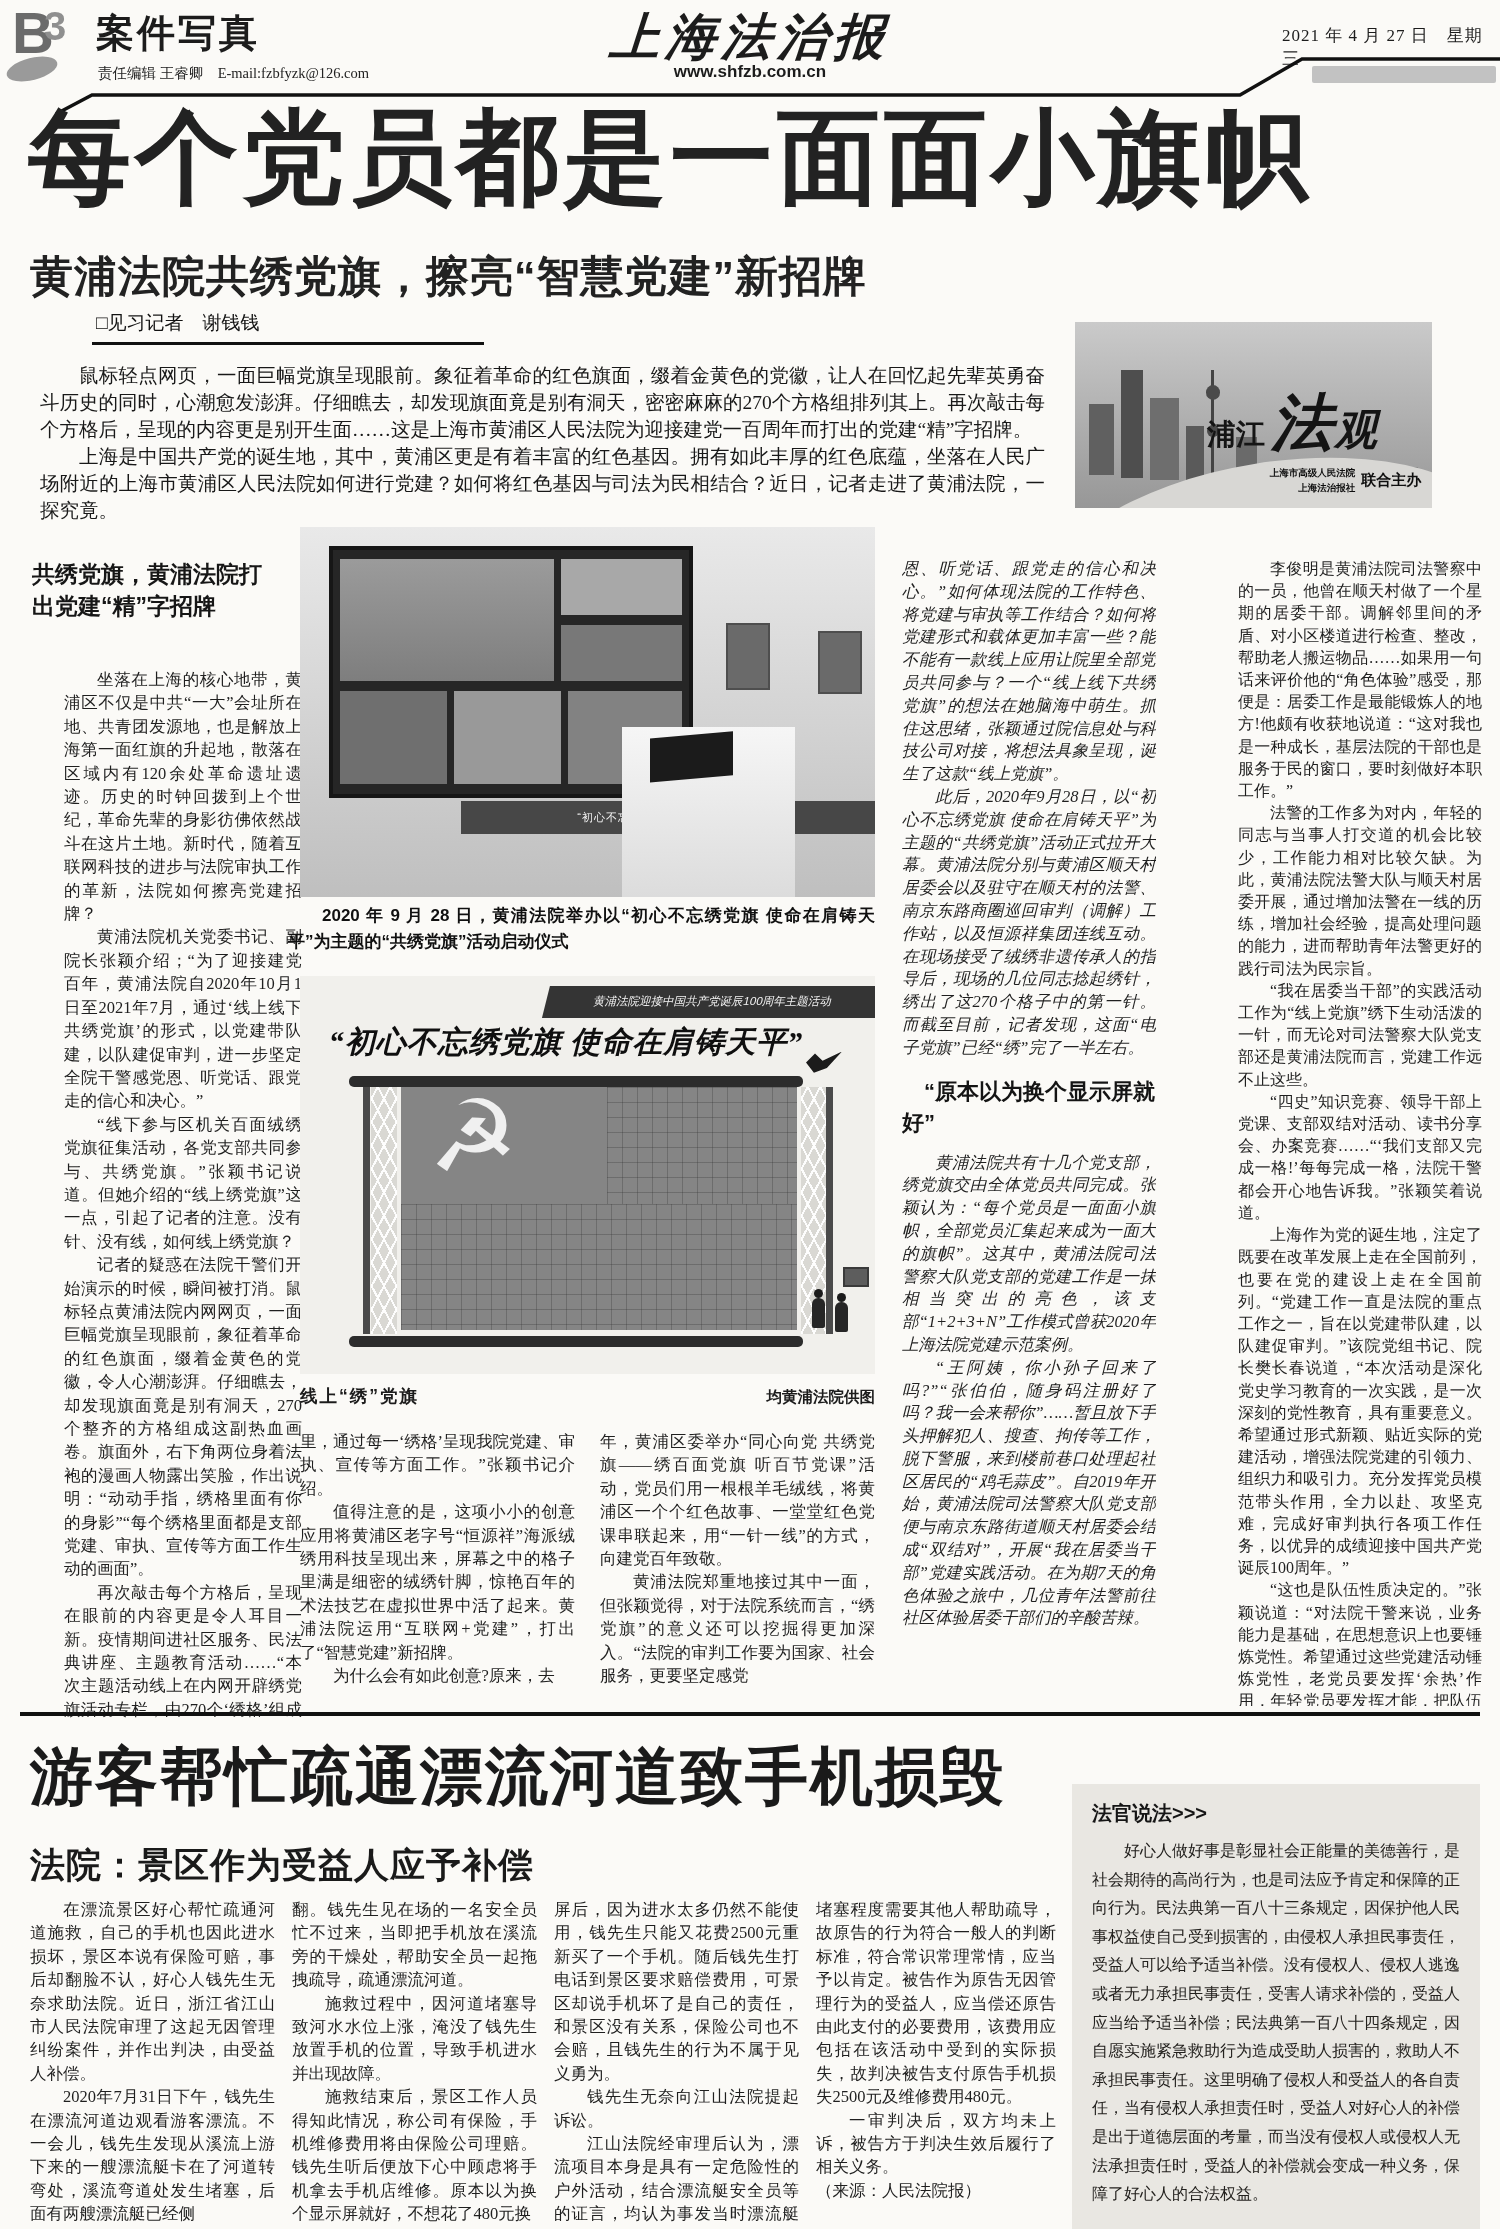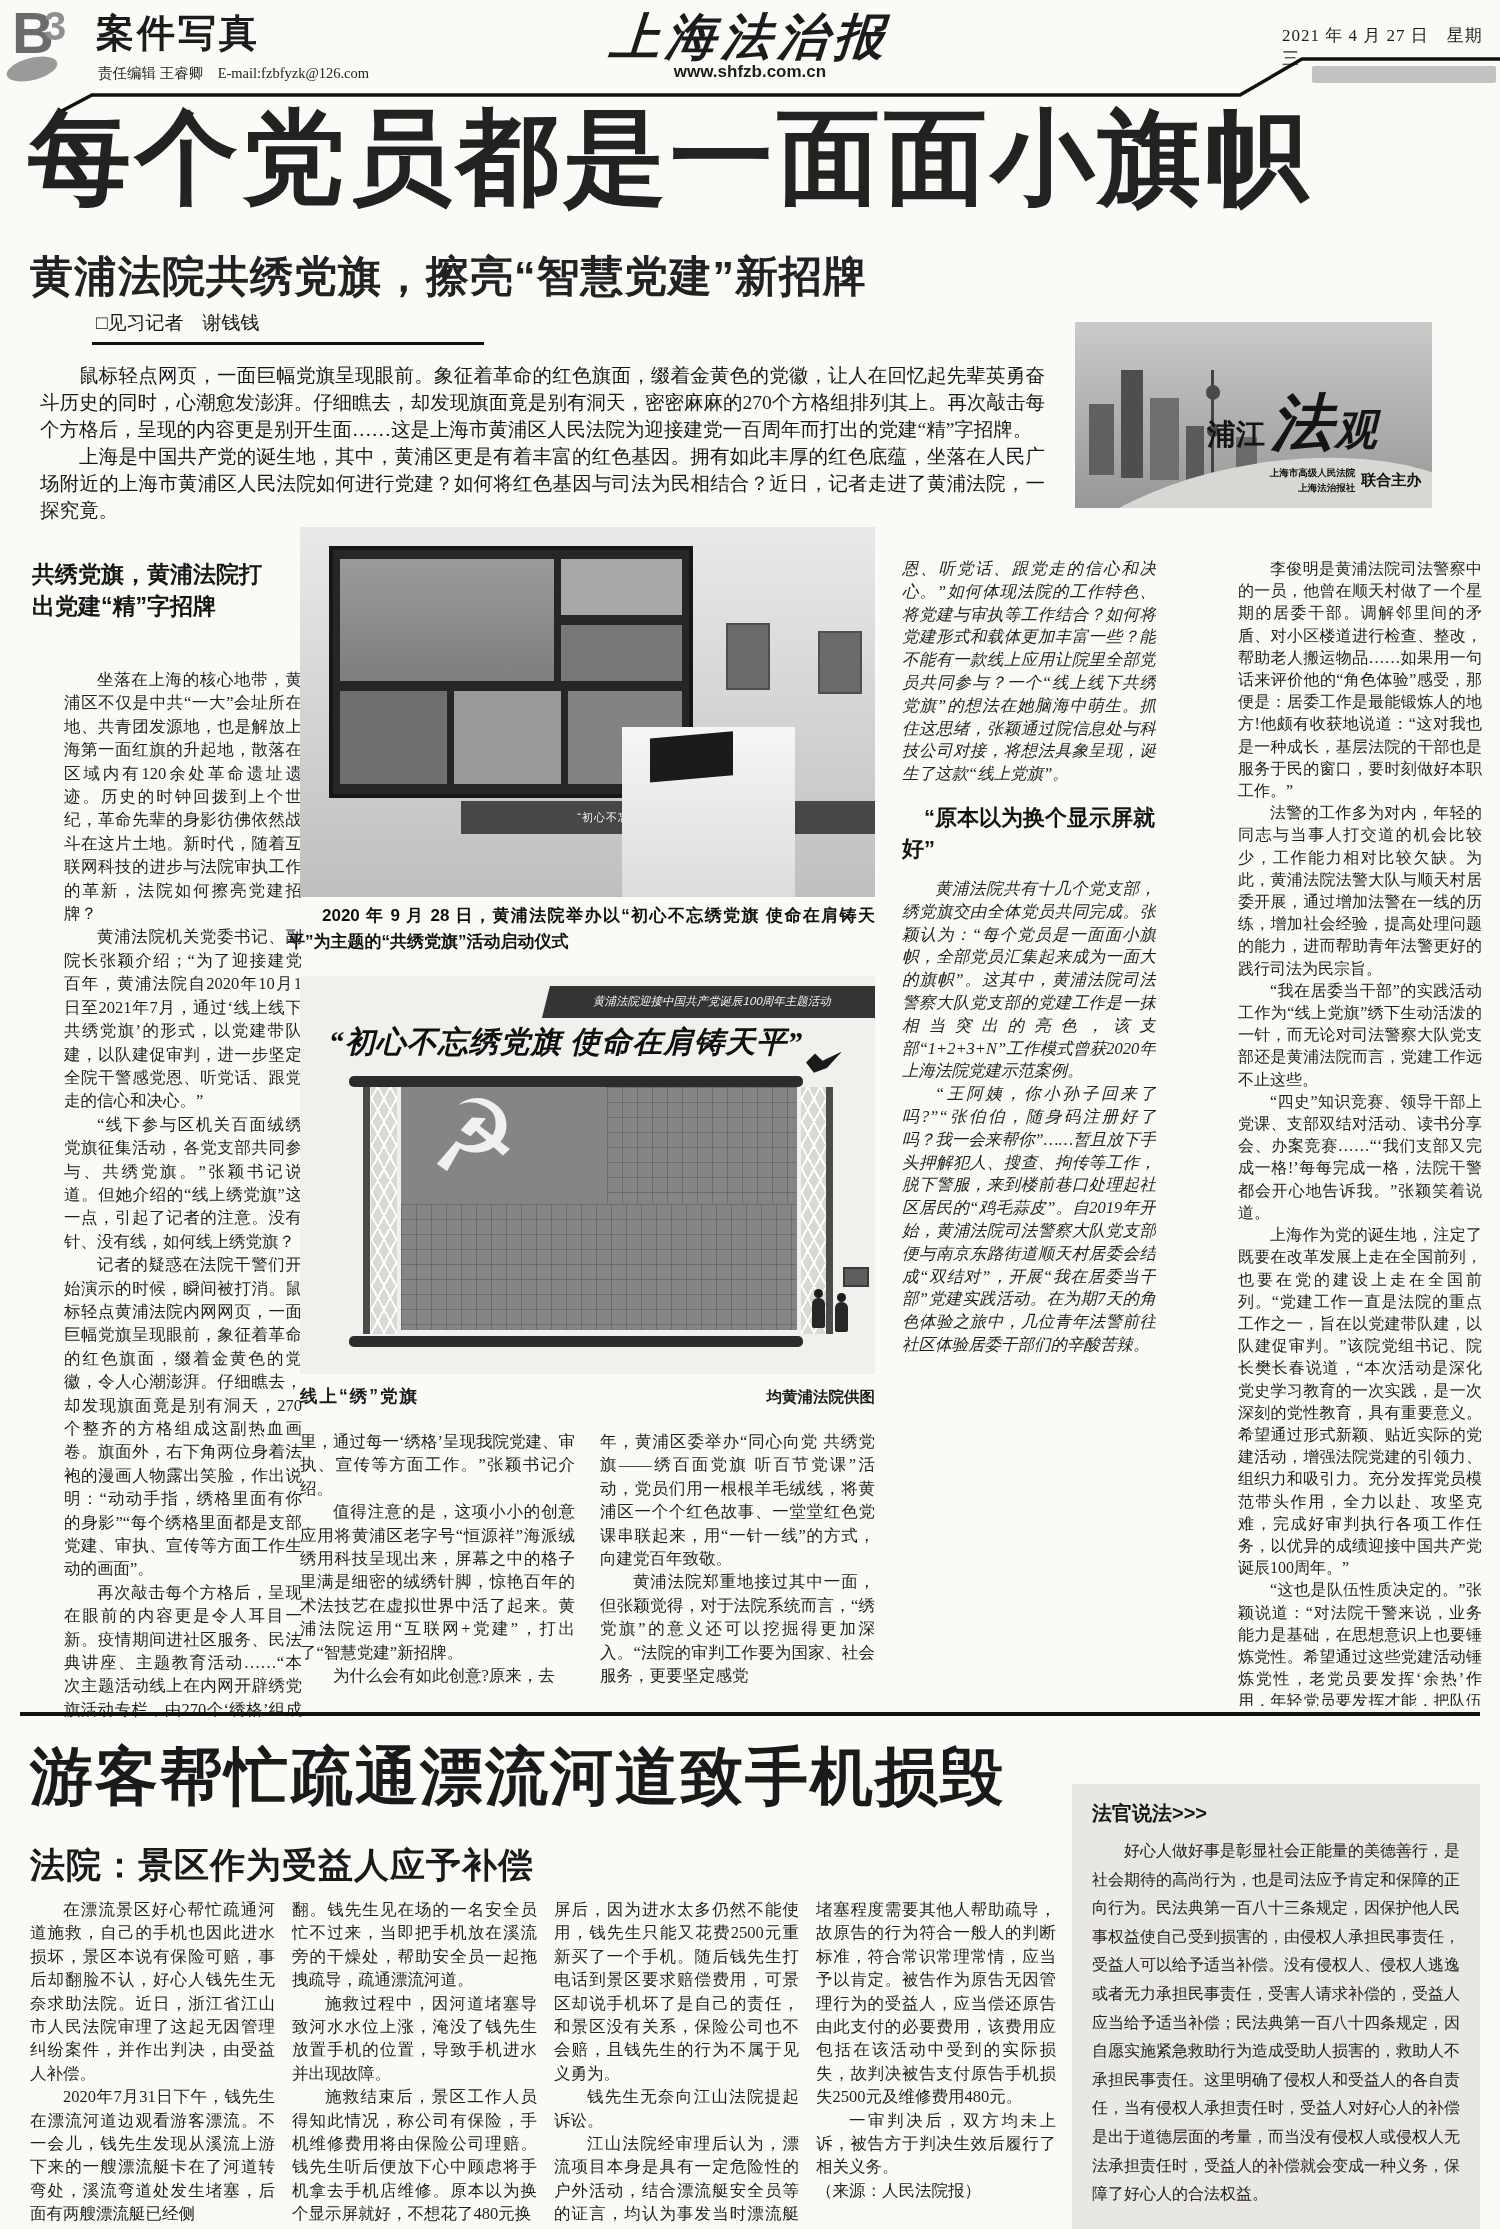--- a/index.html
+++ b/index.html
@@ -211,20 +211,21 @@
     <p>值得注意的是，这项小小的创意应用将黄浦区老字号“恒源祥”海派绒绣用科技呈现出来，屏幕之中的格子里满是细密的绒绣针脚，惊艳百年的术法技艺在虚拟世界中活了起来。黄浦法院运用“互联网+党建”，打出了“智慧党建”新招牌。</p>
     <p>为什么会有如此创意?原来，去</p>
   </div>
   <div class="abs col" style="left:600px;top:1430px;width:275px;height:272px;">
     <p class="cont">年，黄浦区委举办“同心向党 共绣党旗——绣百面党旗 听百节党课”活动，党员们用一根根羊毛绒线，将黄浦区一个个红色故事、一堂堂红色党课串联起来，用“一针一线”的方式，向建党百年致敬。</p>
     <p>黄浦法院郑重地接过其中一面，但张颖觉得，对于法院系统而言，“绣党旗”的意义还可以挖掘得更加深入。“法院的审判工作要为国家、社会服务，更要坚定感党</p>
   </div>
 
   <div class="abs col col5" style="left:902px;top:558px;width:254px;height:1148px;">
     <p class="cont">恩、听党话、跟党走的信心和决心。”如何体现法院的工作特色、将党建与审执等工作结合？如何将党建形式和载体更加丰富一些？能不能有一款线上应用让院里全部党员共同参与？一个“线上线下共绣党旗”的想法在她脑海中萌生。抓住这思绪，张颖通过院信息处与科技公司对接，将想法具象呈现，诞生了这款“线上党旗”。</p>
+    <p>此后，2020年9月28日，以“初心不忘绣党旗  使命在肩铸天平”为主题的“共绣党旗”活动正式拉开大幕。黄浦法院分别与黄浦区顺天村居委会以及驻守在顺天村的法警、南京东路商圈巡回审判（调解）工作站，以及恒源祥集团连线互动。在现场接受了绒绣非遗传承人的指导后，现场的几位同志捻起绣针，绣出了这270个格子中的第一针。而截至目前，记者发现，这面“电子党旗”已经“绣”完了一半左右。</p>
     <div class="sec2head">“原本以为换个显示屏就好”</div>
     <p>黄浦法院共有十几个党支部，绣党旗交由全体党员共同完成。张颖认为：“每个党员是一面面小旗帜，全部党员汇集起来成为一面大的旗帜”。这其中，黄浦法院司法警察大队党支部的党建工作是一抹相当突出的亮色，该支部“1+2+3+N”工作模式曾获2020年上海法院党建示范案例。</p>
     <p>“王阿姨，你小孙子回来了吗?”“张伯伯，随身码注册好了吗？我一会来帮你”……暂且放下手头押解犯人、搜查、拘传等工作，脱下警服，来到楼前巷口处理起社区居民的“鸡毛蒜皮”。自2019年开始，黄浦法院司法警察大队党支部便与南京东路街道顺天村居委会结成“双结对”，开展“我在居委当干部”党建实践活动。在为期7天的角色体验之旅中，几位青年法警前往社区体验居委干部们的辛酸苦辣。</p>
   </div>
 
   <div class="abs col col6" style="left:1238px;top:558px;width:244px;height:1148px;">
     <p>李俊明是黄浦法院司法警察中的一员，他曾在顺天村做了一个星期的居委干部。调解邻里间的矛盾、对小区楼道进行检查、整改，帮助老人搬运物品……如果用一句话来评价他的“角色体验”感受，那便是：居委工作是最能锻炼人的地方!他颇有收获地说道：“这对我也是一种成长，基层法院的干部也是服务于民的窗口，要时刻做好本职工作。”</p>
     <p>法警的工作多为对内，年轻的同志与当事人打交道的机会比较少，工作能力相对比较欠缺。为此，黄浦法院法警大队与顺天村居委开展，通过增加法警在一线的历练，增加社会经验，提高处理问题的能力，进而帮助青年法警更好的践行司法为民宗旨。</p>
     <p>“我在居委当干部”的实践活动工作为“线上党旗”绣下生动活泼的一针，而无论对司法警察大队党支部还是黄浦法院而言，党建工作远不止这些。</p>
     <p>“四史”知识竞赛、领导干部上党课、支部双结对活动、读书分享会、办案竞赛……“‘我们支部又完成一格!’每每完成一格，法院干警都会开心地告诉我。”张颖笑着说道。</p>

